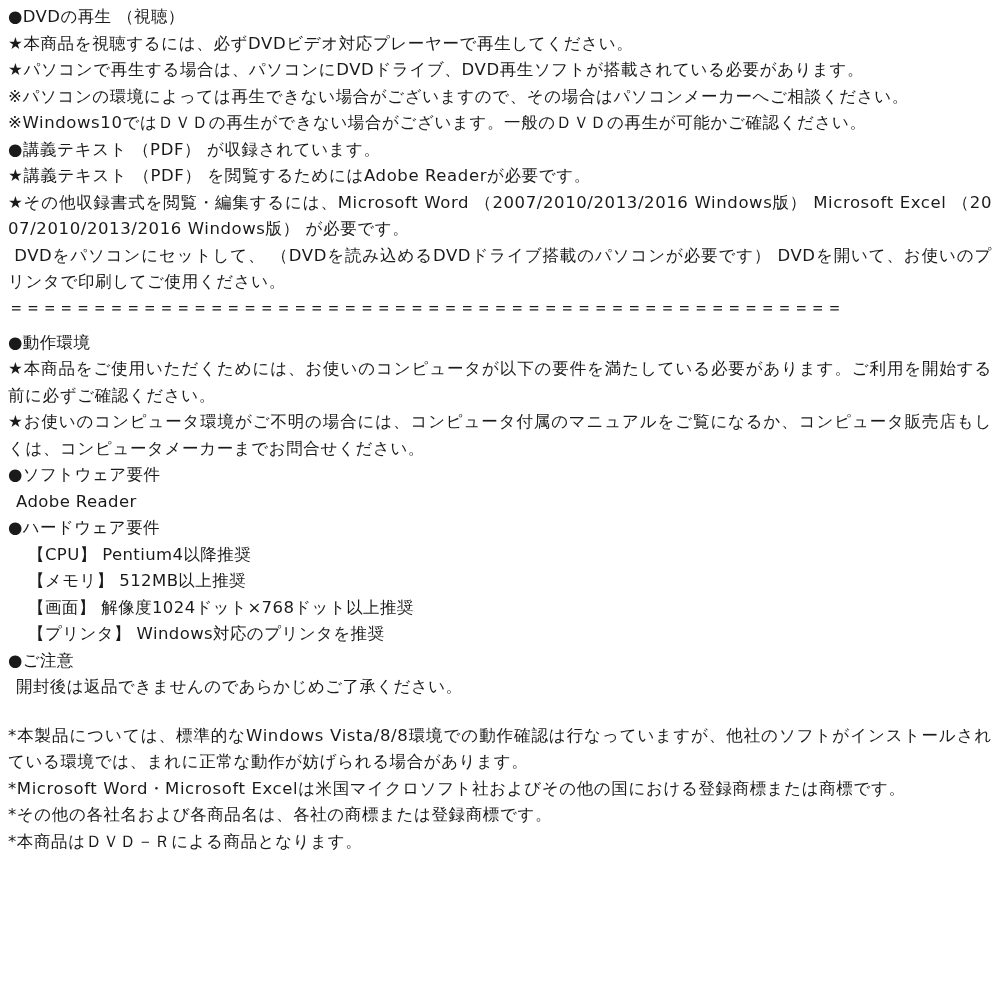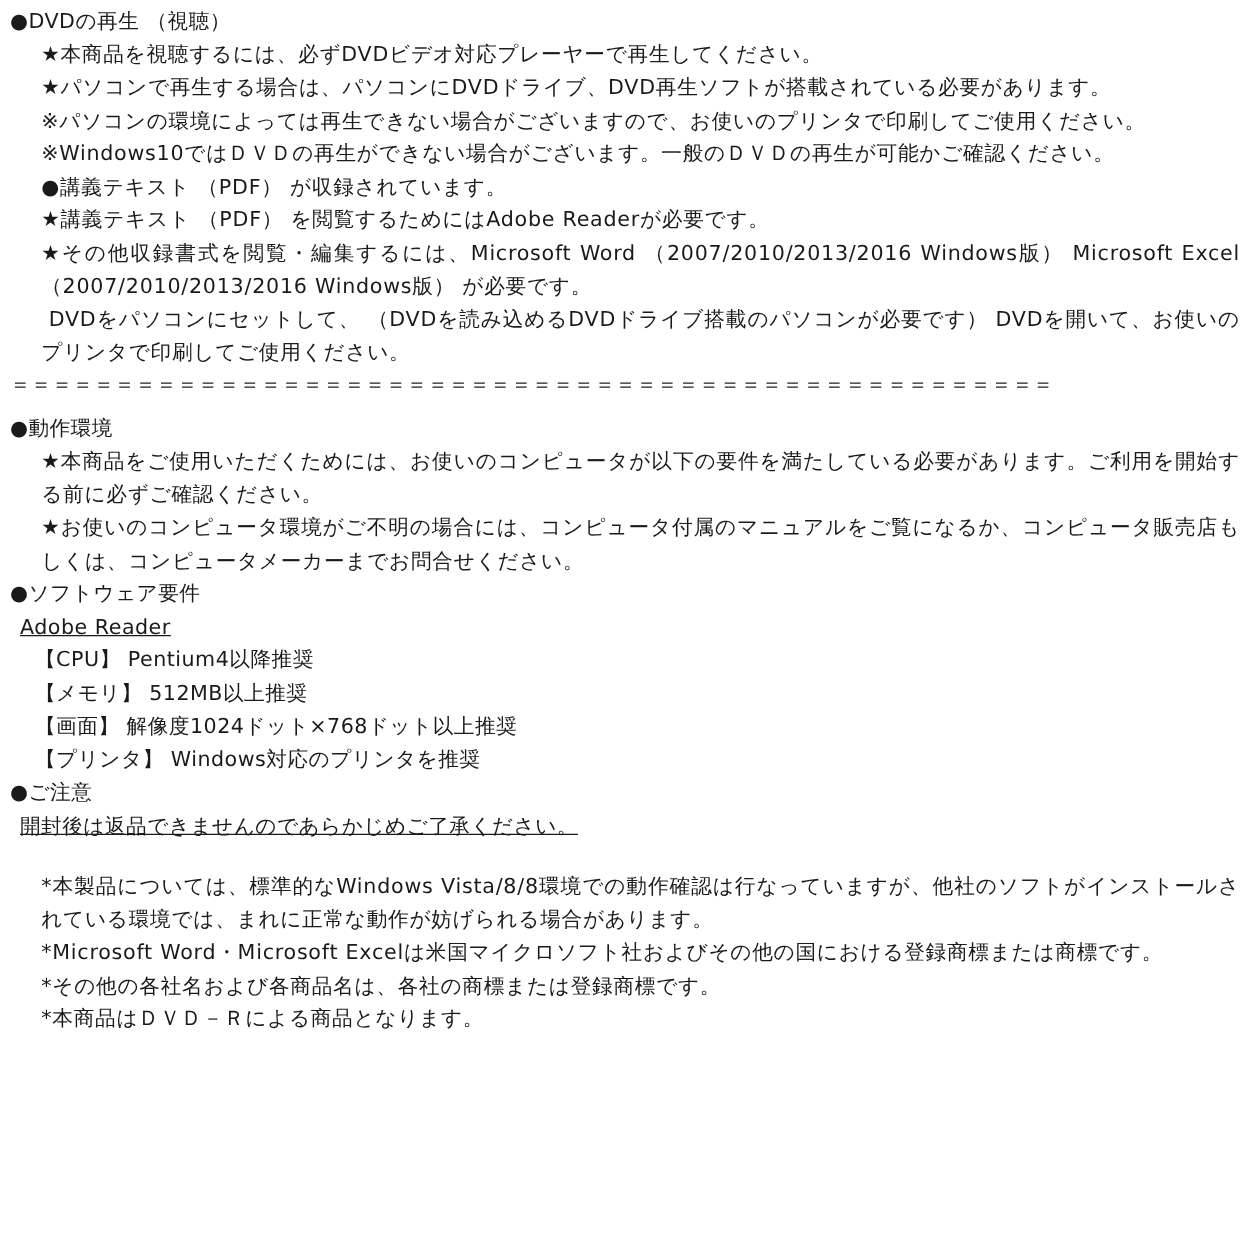--- a/index.html
+++ b/index.html
@@ -28,61 +28,61 @@
     word-break: break-all;
   }
   .para {
     font-size: 16.5px;
     line-height: 26.5px;
     letter-spacing: 0.6px;
     text-align: justify;
     text-justify: inter-character;
     white-space: pre-wrap;
     word-break: break-all;
-    margin-left: 25px;
   }
-  .indent1 { padding-left: 8px; text-decoration: underline; }
+  .indent1 { padding-left: 8px; }
   .indent2 { padding-left: 20px; }
   .rule {
     font-size: 16.5px;
     line-height: 24px;
     letter-spacing: 0.2px;
     overflow: hidden;
     white-space: nowrap;
     height: 24px;
   }
   .gap-sm { height: 10px; }
   .gap-lg { height: 22px; }
 </style>
 </head>
 <body>
 
 <div class="page">
 
   <div class="line">●DVDの再生 （視聴）</div>
   <div class="para">★本商品を視聴するには、必ずDVDビデオ対応プレーヤーで再生してください。</div>
   <div class="para">★パソコンで再生する場合は、パソコンにDVDドライブ、DVD再生ソフトが搭載されている必要があります。</div>
-  <div class="para">※パソコンの環境によっては再生できない場合がございますので、お使いのプリンタで印刷してご使用ください。</div>
+  <div class="para">※パソコンの環境によっては再生できない場合がございますので、その場合はパソコンメーカーへご相談ください。</div>
   <div class="para">※Windows10ではＤＶＤの再生ができない場合がございます。一般のＤＶＤの再生が可能かご確認ください。</div>
   <div class="para">●講義テキスト （PDF） が収録されています。</div>
   <div class="para">★講義テキスト （PDF） を閲覧するためにはAdobe Readerが必要です。</div>
   <div class="para">★その他収録書式を閲覧・編集するには、Microsoft Word （2007/2010/2013/2016 Windows版） Microsoft Excel （2007/2010/2013/2016 Windows版） が必要です。</div>
   <div class="para"> DVDをパソコンにセットして、 （DVDを読み込めるDVDドライブ搭載のパソコンが必要です） DVDを開いて、お使いのプリンタで印刷してご使用ください。</div>
 
   <div class="rule">＝＝＝＝＝＝＝＝＝＝＝＝＝＝＝＝＝＝＝＝＝＝＝＝＝＝＝＝＝＝＝＝＝＝＝＝＝＝＝＝＝＝＝＝＝＝＝＝＝＝</div>
 
   <div class="gap-sm"></div>
 
   <div class="line">●動作環境</div>
   <div class="para">★本商品をご使用いただくためには、お使いのコンピュータが以下の要件を満たしている必要があります。ご利用を開始する前に必ずご確認ください。</div>
   <div class="para">★お使いのコンピュータ環境がご不明の場合には、コンピュータ付属のマニュアルをご覧になるか、コンピュータ販売店もしくは、コンピュータメーカーまでお問合せください。</div>
 
   <div class="line">●ソフトウェア要件</div>
   <div class="line indent1">Adobe Reader</div>
 
+  <div class="line">●ハードウェア要件</div>
   <div class="line indent2">【CPU】 Pentium4以降推奨</div>
   <div class="line indent2">【メモリ】 512MB以上推奨</div>
   <div class="line indent2">【画面】 解像度1024ドット×768ドット以上推奨</div>
   <div class="line indent2">【プリンタ】 Windows対応のプリンタを推奨</div>
 
   <div class="line">●ご注意</div>
   <div class="line indent1">開封後は返品できませんのであらかじめご了承ください。</div>
 
   <div class="gap-lg"></div>
 

